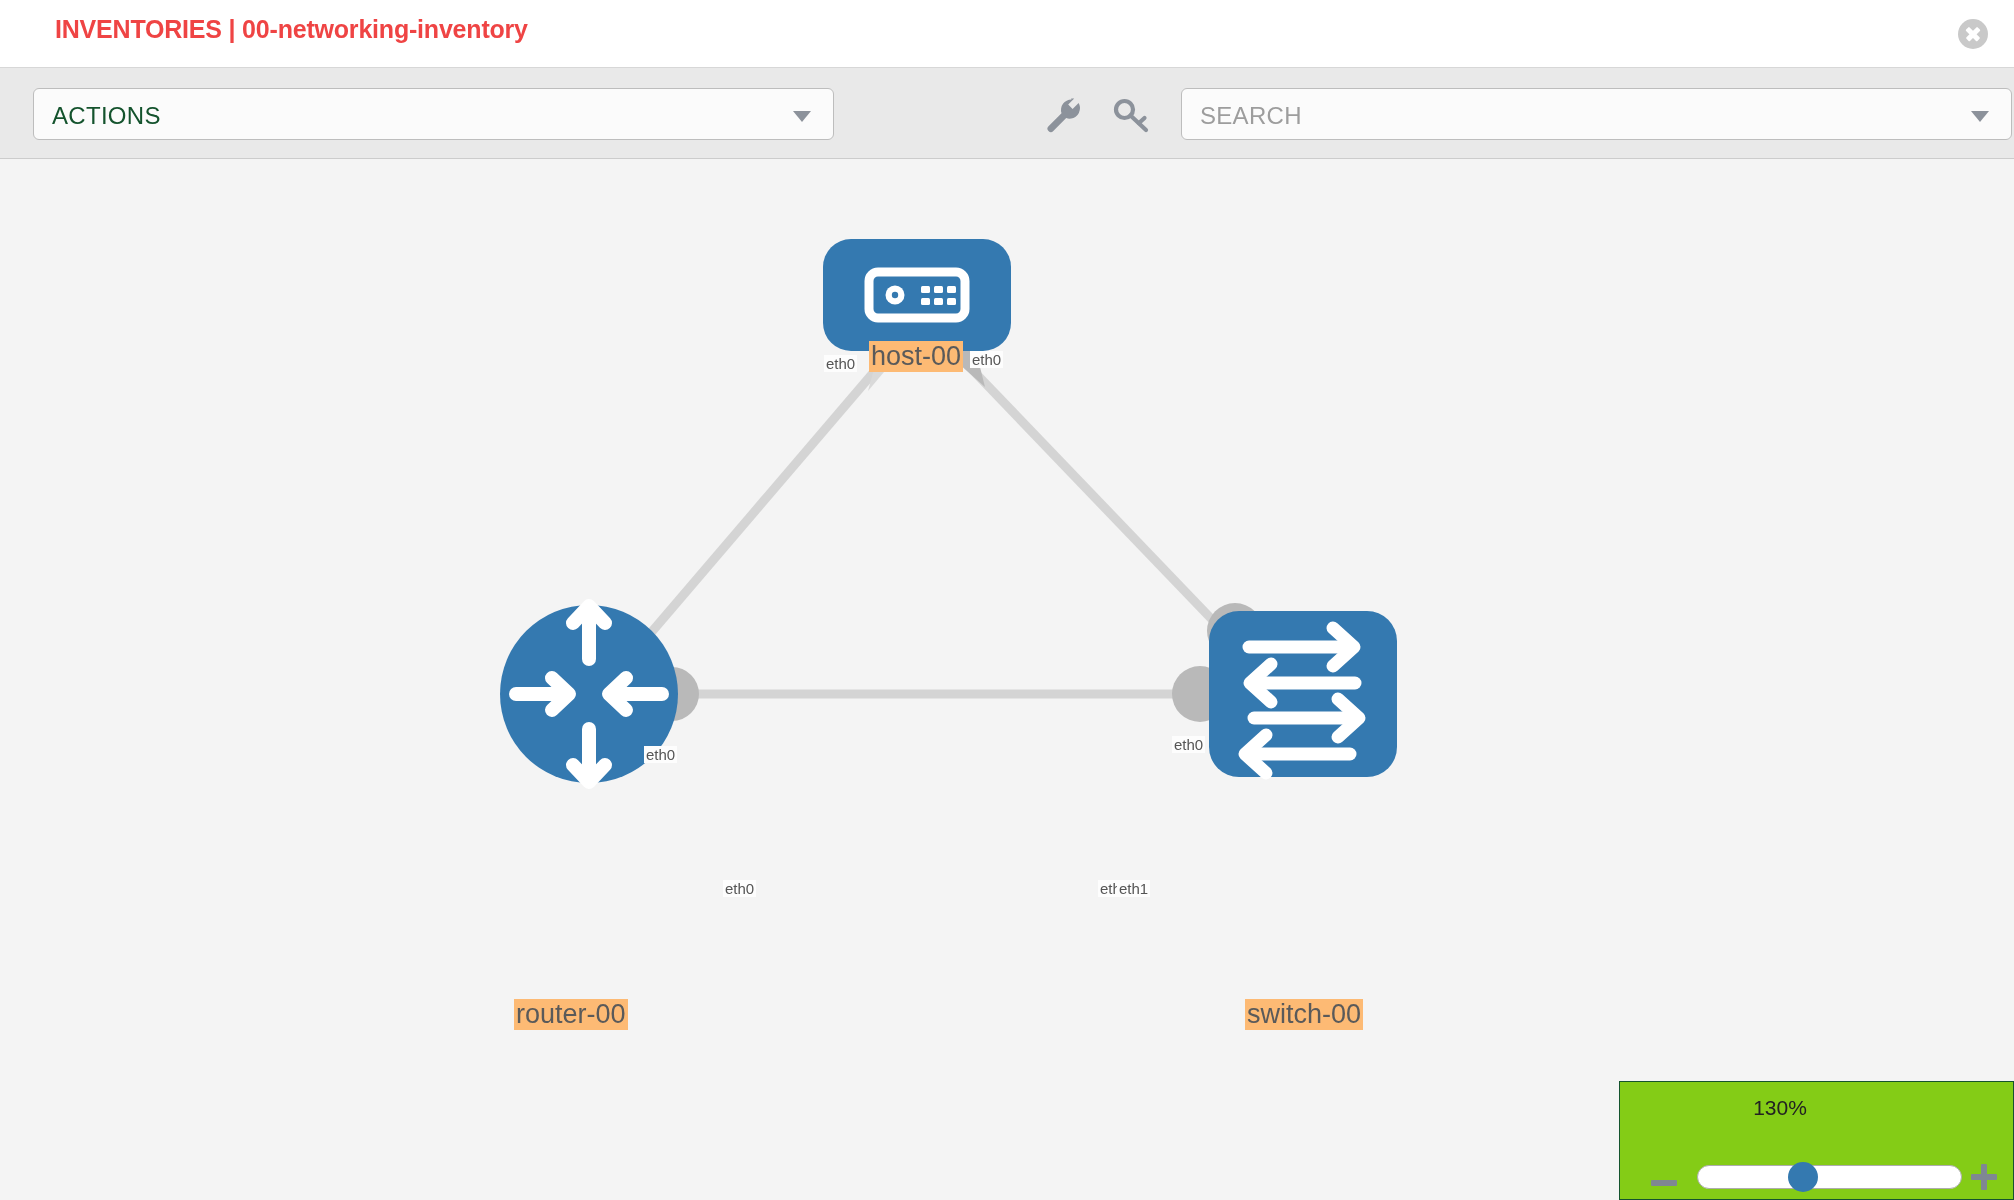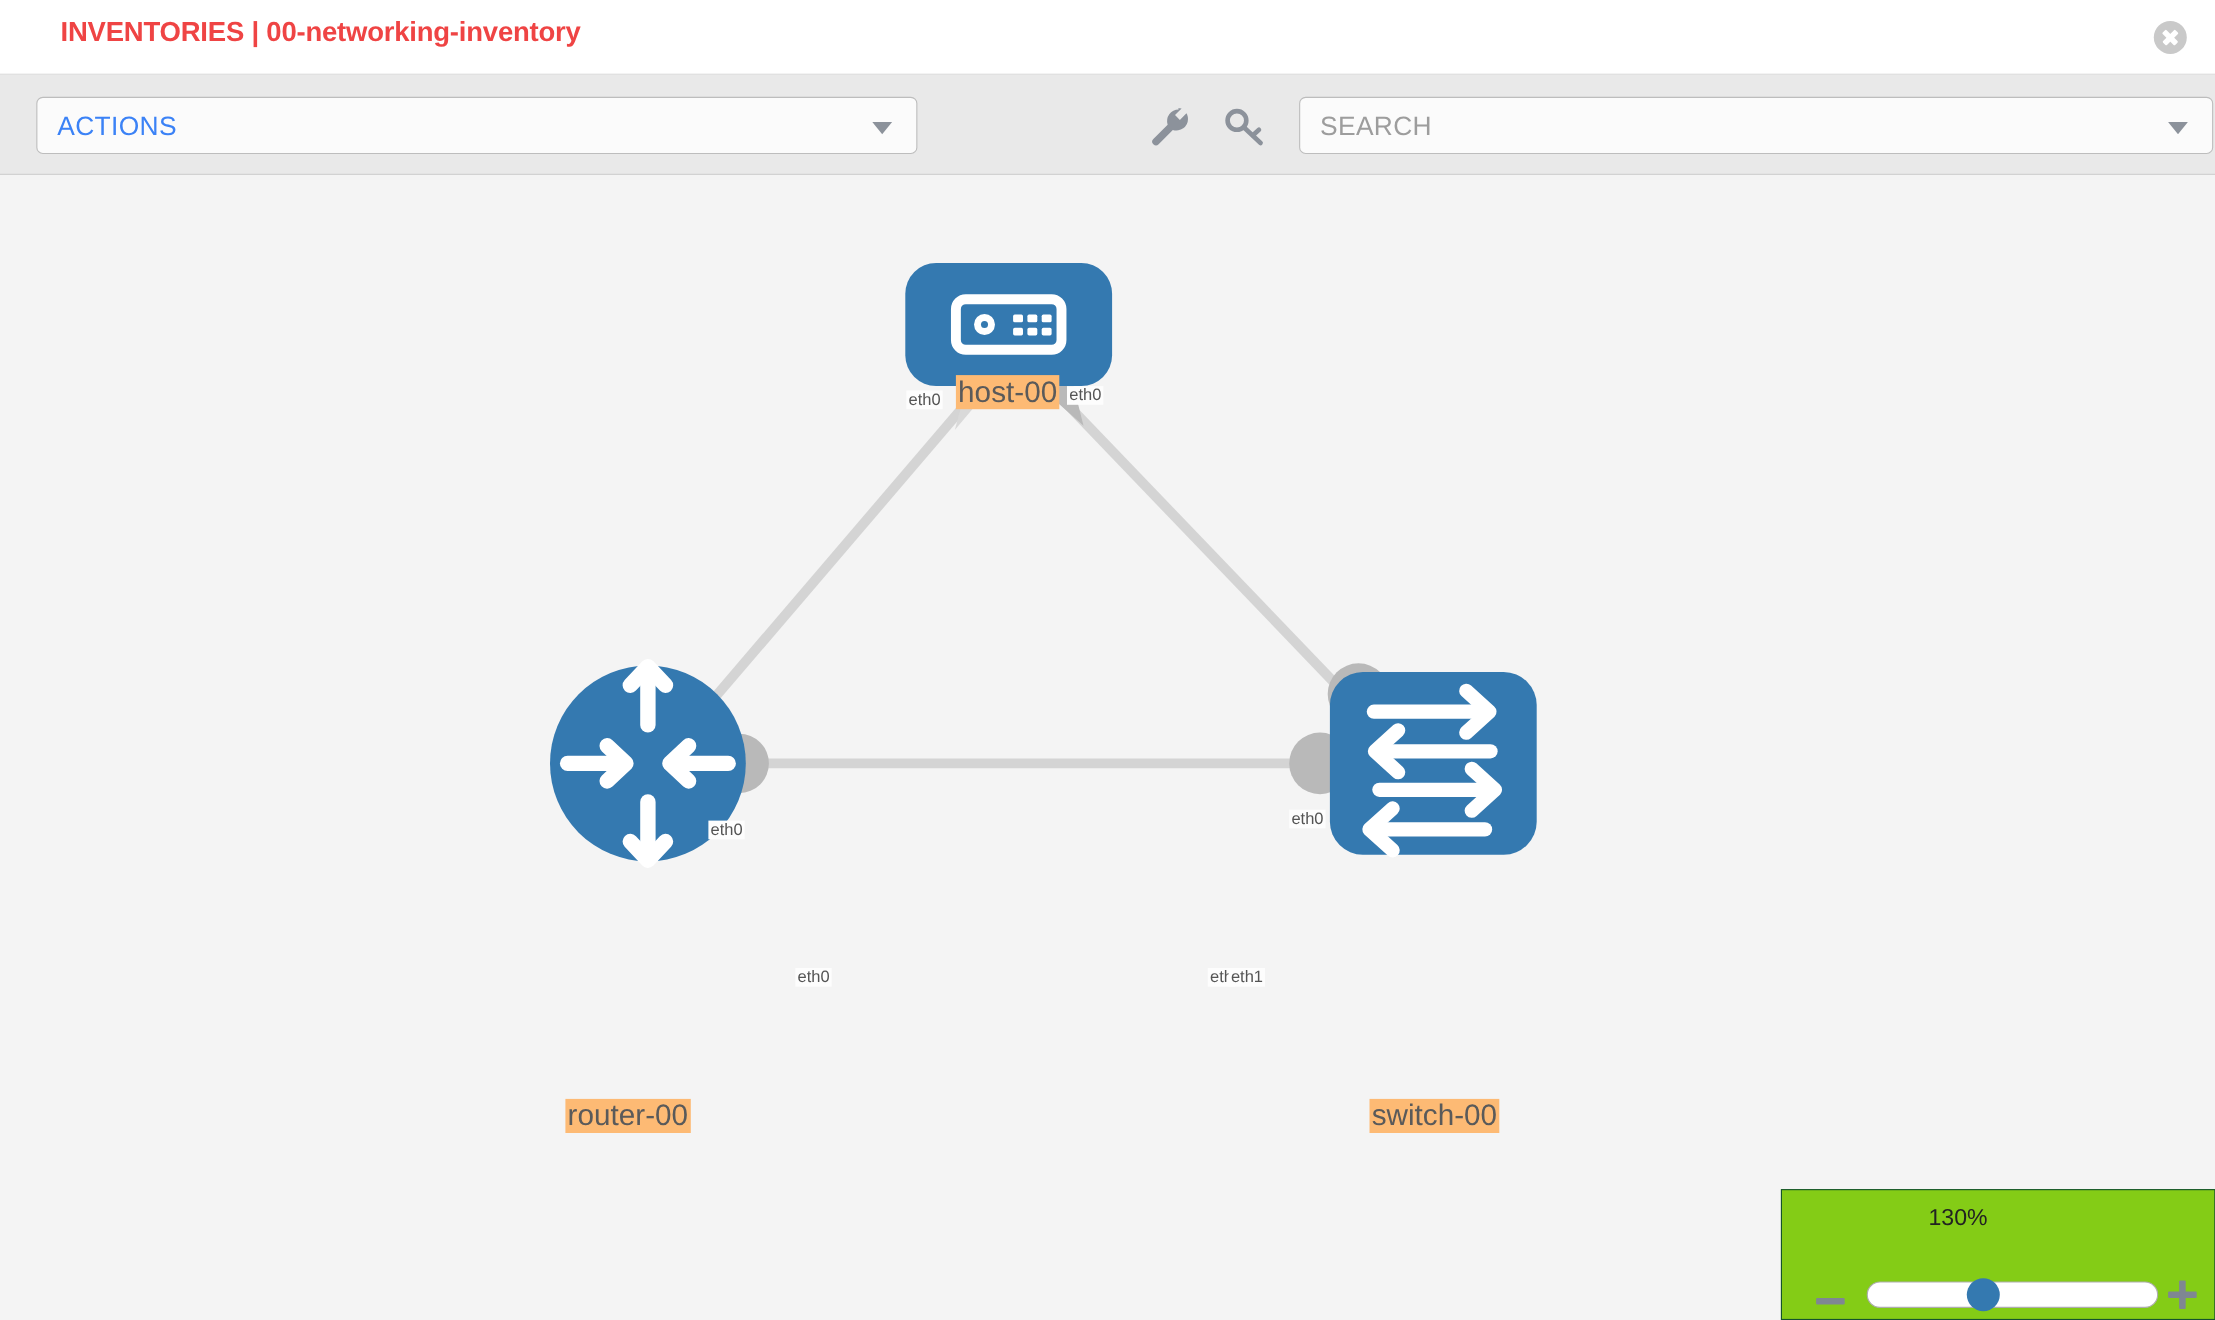--- a/index.html
+++ b/index.html
@@ -69,21 +69,21 @@
     left: 33px; top: 20px;
     width: 801px; height: 52px;
     background: #fbfbfb;
     border: 1px solid #bdbdbd;
     border-radius: 6px;
   }
   .actions-label {
     position: absolute;
     left: 18px; top: 13px;
     font-size: 24px;
-    color: #3b82f6;
+    color: #14532d;
     letter-spacing: 0.3px;
   }
   .caret {
     position: absolute;
     right: 22px; top: 22px;
     width: 0; height: 0;
     border-left: 9px solid transparent;
     border-right: 9px solid transparent;
     border-top: 11px solid #8c929b;
   }

